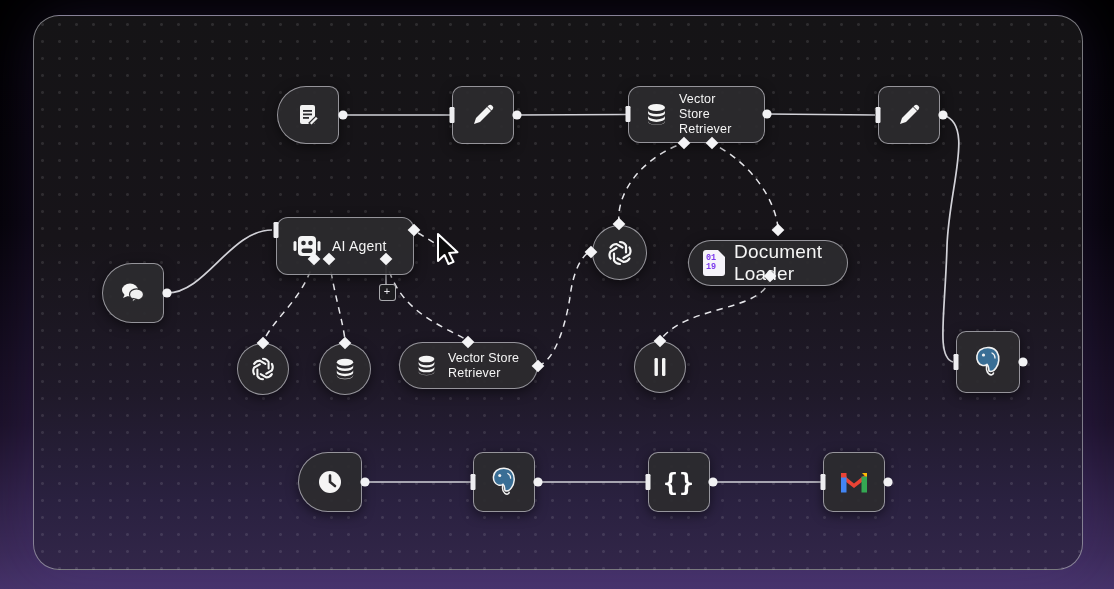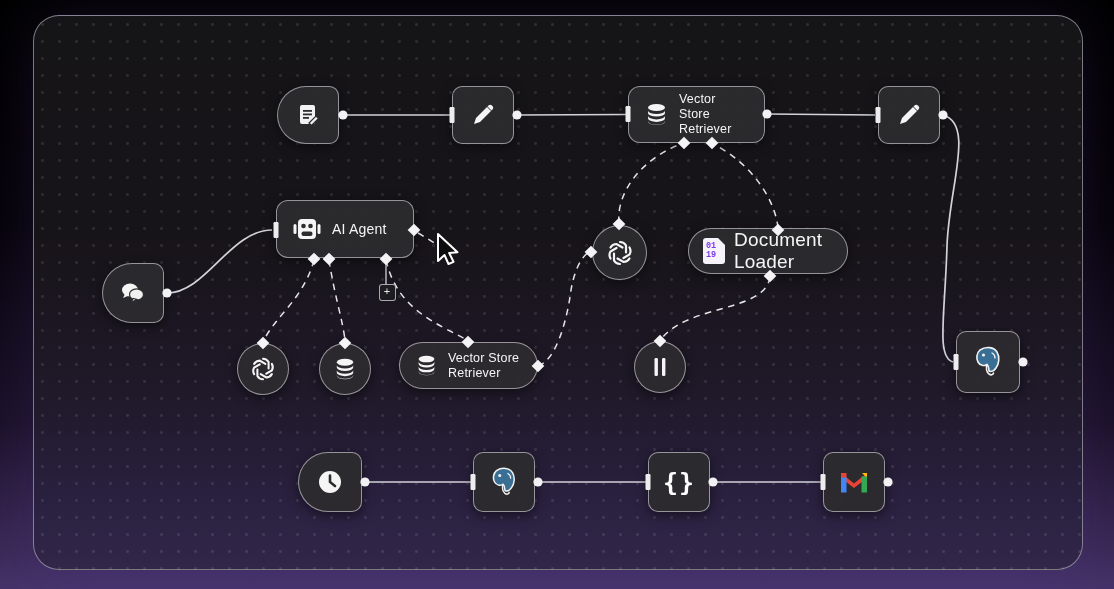--- a/index.html
+++ b/index.html
@@ -116,21 +116,21 @@
     <span class="icon">
       <svg width="28" height="28" viewBox="0 0 28 28">
           <ellipse cx="11" cy="11" rx="8" ry="6.5" fill="#f5f5f5"></ellipse>
           <path d="M6,15 L4,19 L10,16.5 Z" fill="#f5f5f5"></path>
           <ellipse cx="17.5" cy="15.5" rx="7" ry="5.6" fill="#f0f0f0" stroke="#2c2b2e" stroke-width="1.2"></ellipse>
           <path d="M14,19.5 L12.5,23 L18,20.5 Z" fill="#f0f0f0" stroke="#2c2b2e" stroke-width="1.1"></path>
         </svg>
     </span>
   </div>
 
-  <div class="node pill" style="left:242px;top:184px;width:138px;height:58px;border-radius:12px;">
+  <div class="node pill" style="left:242px;top:201px;width:138px;height:58px;border-radius:12px;">
     <span class="icon">
       <svg width="32" height="30" viewBox="0 0 32 30">
           <rect x="2.5" y="10" width="3" height="10" rx="1.5" fill="#f5f5f5"></rect>
           <rect x="26.5" y="10" width="3" height="10" rx="1.5" fill="#f5f5f5"></rect>
           <rect x="7" y="5" width="18" height="20" rx="4" fill="#f5f5f5"></rect>
           <circle cx="12.5" cy="12" r="2.3" fill="#2c2b2e"></circle>
           <circle cx="19.5" cy="12" r="2.3" fill="#2c2b2e"></circle>
           <rect x="10.5" y="17.5" width="11" height="4.5" rx="2" fill="#2c2b2e"></rect>
         </svg>
     </span>
@@ -147,21 +147,21 @@
               <path d="M9.5,5.5 a7,7 0 0 1 -6,3.5 l-6,-3.5"></path>
               <path d="M0,11 a7,7 0 0 1 -6,-3.5 l0,-7"></path>
               <path d="M-9.5,5.5 a7,7 0 0 1 0,-7 l6,-3.5"></path>
               <path d="M-9.5,-5.5 a7,7 0 0 1 6,-3.5 l6,3.5"></path>
             </g>
           </g>
         </svg>
     </span>
   </div>
 
-  <div class="node pill" style="left:654px;top:212px;width:160px;height:46px;">
+  <div class="node pill" style="left:654px;top:224px;width:160px;height:46px;">
     <span class="icon binary-doc">
       <span>01</span>
       <span>19</span>
     </span>
     <span class="label" style="font-size:19px">Document Loader</span>
   </div>
 
   <div class="node circle" style="left:203px;top:327px;width:52px;height:52px;">
     <span class="icon">
       <svg width="28" height="28" viewBox="0 0 30 30" fill="none" stroke="#f5f5f5" stroke-width="2.2" stroke-linecap="round">

